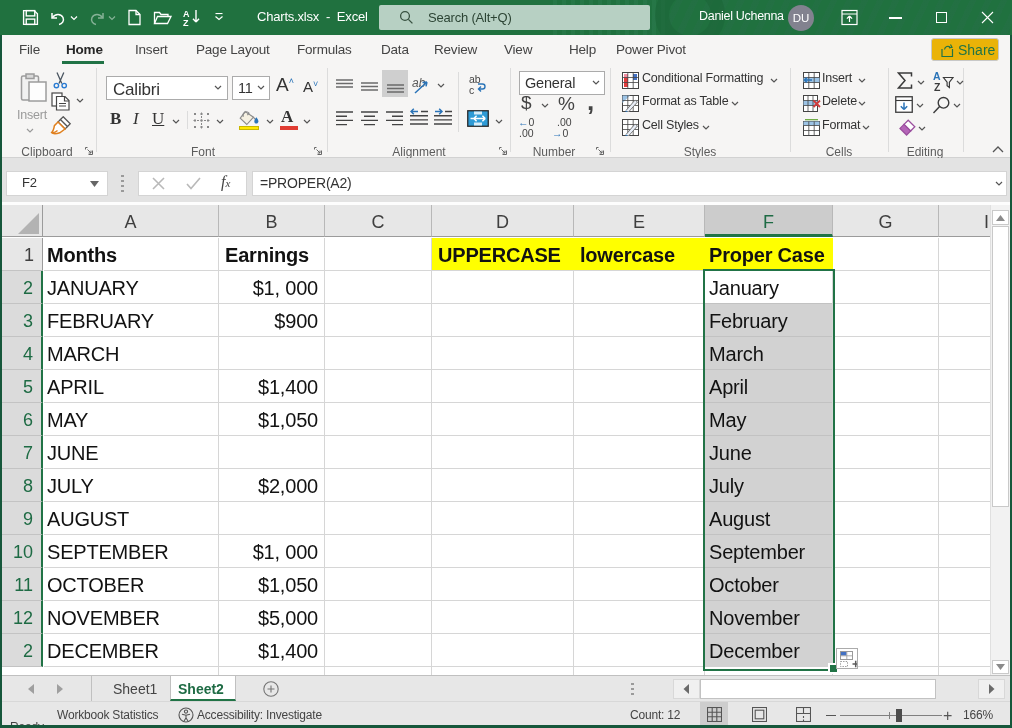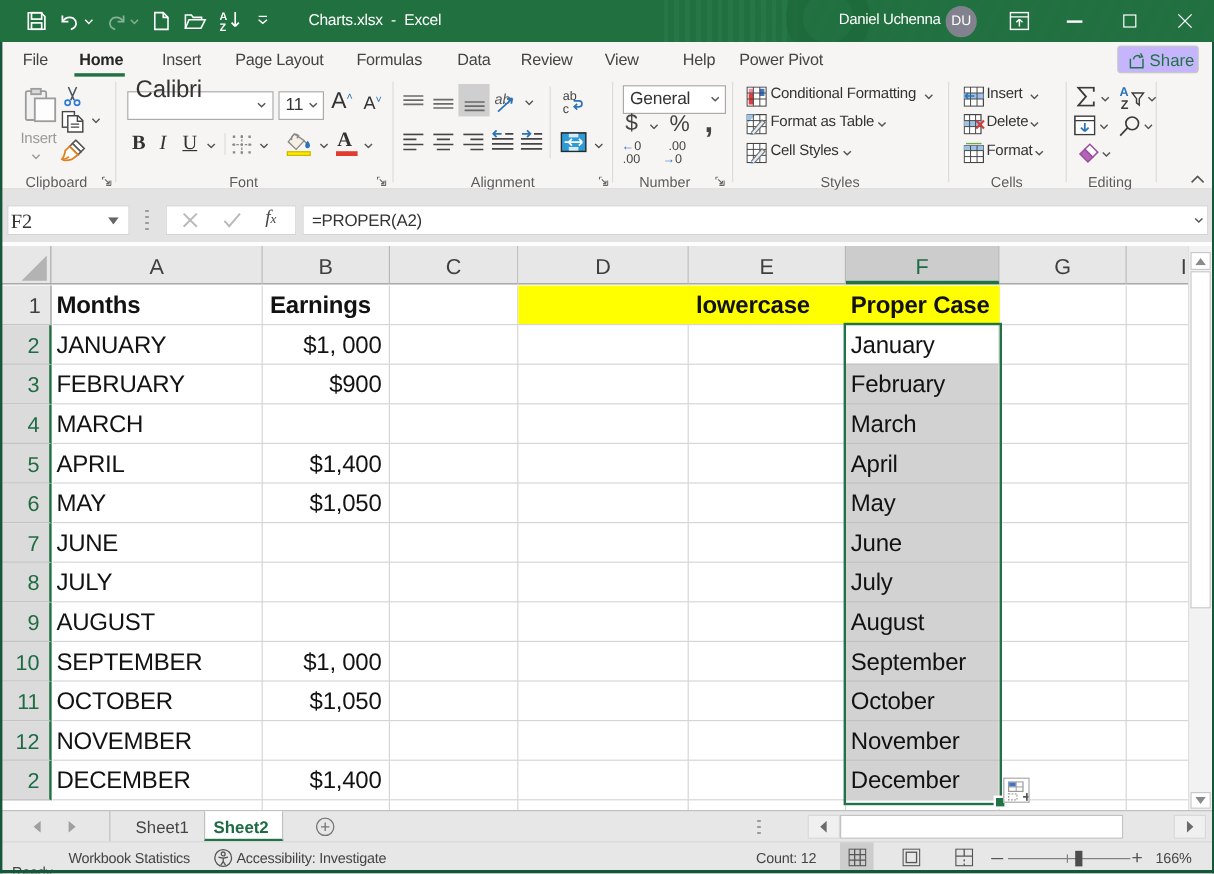--- a/index.html
+++ b/index.html
@@ -11,21 +11,21 @@
   #titlebar { left:0; top:0; width:1012px; height:35px; background:#20713f; overflow:hidden; }
   #titlebar svg.qat { position:absolute; top:9px; }
   .ttext { position:absolute; color:#fff; font-size:13px; white-space:nowrap; letter-spacing:-0.2px; }
   #searchbox { position:absolute; left:379px; top:5px; width:271px; height:25px;
                background:#b7d0c3; border-radius:2px; }
   #searchbox span { position:absolute; left:49px; top:5px; font-size:13px; color:#2c4434; letter-spacing:-0.2px; }
 
   
   #tabrow { left:0; top:35px; width:1012px; height:29px; background:#f6f5f4;}
   .rtab { position:absolute; top:7px; font-size:13.5px; color:#444; letter-spacing:-0.2px; }
-  #sharebtn { position:absolute; left:931px; top:3px; width:68px; height:23px; background:#c4b5fd;
+  #sharebtn { position:absolute; left:931px; top:3px; width:68px; height:23px; background:#eab308;
               border:1px solid #c8c8c8; border-radius:3px; color:#217346; font-size:14px; }
 
   
   #ribbon { left:0; top:64px; width:1012px; height:94px; background:#f6f5f4; border-bottom:1px solid #d2d2d2;
            }
   .gsep { position:absolute; top:4px; height:84px; width:1px; background:#dcdcdc; }
   .glabel { position:absolute; top:81px; font-size:12px; color:#5c5c5c; text-align:center; }
   .launcher { position:absolute; top:83px; width:8px; height:8px; }
   .rbtxt { position:absolute; font-size:12.5px; color:#333; white-space:nowrap; letter-spacing:-0.2px; }
   .chev { position:absolute; width:8px; height:5px; }
@@ -94,20 +94,27 @@
     <text x="0" y="8" font-size="9" font-family="Liberation Sans" font-weight="bold" fill="#fff">A</text>
     <text x="0" y="17" font-size="9" font-family="Liberation Sans" font-weight="bold" fill="#fff">Z</text>
     <path d="M13 1 v12 M13 13 l-3-3.2 M13 13 l3-3.2" stroke="#fff" stroke-width="1.4" fill="none"></path>
   </svg>
   <svg class="qat" style="left:214px;top:13px" width="10" height="8" viewBox="0 0 10 8" fill="none" stroke="#fff" stroke-width="1.2">
     <path d="M1.5 0.5 h7"></path>
       <path d="M1.5 3.5 L5 6.5 L8.5 3.5"></path>
   </svg>
   <div class="ttext" style="left:257px;top:9px;">Charts.xlsx &nbsp;-&nbsp; Excel</div>
 
+  <div id="searchbox">
+    <svg style="position:absolute;left:20px;top:5px" width="15" height="15" viewBox="0 0 15 15" fill="none" stroke="#37503f" stroke-width="1.3">
+      <circle cx="6" cy="6" r="4.4"></circle>
+        <path d="M9.4 9.4 L13.4 13.4"></path>
+    </svg>
+    <span>Search (Alt+Q)</span>
+  </div>
 
   <div class="ttext" style="left:699px;top:9px;font-size:12.5px;letter-spacing:-0.3px;">Daniel Uchenna</div>
   <div class="abs" style="left:788px;top:4.5px;width:26px;height:26px;border-radius:50%;background:#82828f;
        color:#fff;font-size:11.5px;text-align:center;line-height:26px;">DU</div>
 
   <svg class="abs" style="left:841px;top:9px" width="17" height="17" viewBox="0 0 17 17" fill="none" stroke="#fff" stroke-width="1.2">
     <rect x="1" y="1.5" width="15" height="14"></rect>
       <path d="M1 5 h15" stroke-width="1"></path>
     <path d="M8.5 13 V7.5 M8.5 7 l-2.6 2.6 M8.5 7 l2.6 2.6"></path>
   </svg>
@@ -174,21 +181,21 @@
     <path d="M10.4 3.6 L17.4 10.6 L15 13 L8 6 z" fill="#fff" stroke="#555" stroke-width="1.3"></path>
     <path d="M8 6 L15 13 L9.8 16.8 Q3.5 18.6 1.6 16.6 Q3.6 14.8 4.4 9.6 z" fill="#fff" stroke="#e0801f" stroke-width="1.5"></path>
     <path d="M1.6 16.6 Q5 17 7.5 14.5" stroke="#e0801f" stroke-width="1.3"></path>
   </svg>
   <div class="glabel" style="left:7px;width:80px;">Clipboard</div>
   <svg class="launcher" style="left:85px" viewBox="0 0 8 8" fill="none" stroke="#666" stroke-width="1">
     <path d="M0.5 0.5 h2 M0.5 0.5 v2 M7.5 7.5 h-4 M7.5 7.5 v-4 M2.5 2.5 L6 6 M6 6 v-2.4 M6 6 h-2.4"></path>
   </svg>
 
   <div class="abs" style="left:106px;top:12px;width:122px;height:24px;background:#fff;border:1px solid #ababab;"></div>
-  <div class="rbtxt" style="left:113px;top:0;font-size:20px">Calibri</div>
+  <div class="rbtxt" style="left:113px;top:16px;font-size:17px">Calibri</div>
   <svg class="chev" style="left:214px;top:21px" viewBox="0 0 8 5" fill="none" stroke="#555" stroke-width="1.2">
       <path d="M1 1 L4 4 L7 1"></path>
     </svg>
   <div class="abs" style="left:232px;top:12px;width:38px;height:24px;background:#fff;border:1px solid #ababab;"></div>
   <div class="rbtxt" style="left:238px;top:16px;font-size:14.5px">11</div>
   <svg class="chev" style="left:257px;top:21px" viewBox="0 0 8 5" fill="none" stroke="#555" stroke-width="1.2">
       <path d="M1 1 L4 4 L7 1"></path>
     </svg>
   <div class="abs" style="left:276px;top:10px;font-size:19px;color:#333;">A<span style="position:relative;top:-7px;left:0px;font-size:9px;color:#2b74b8;">˄</span></div>
   <div class="abs" style="left:303px;top:14px;font-size:15px;color:#333;">A<span style="position:relative;top:-5px;left:0px;font-size:9px;color:#2b74b8;">˅</span></div>
@@ -404,21 +411,21 @@
   <svg class="chev" style="left:918px;top:62px" viewBox="0 0 8 5" fill="none" stroke="#555" stroke-width="1.2">
       <path d="M1 1 L4 4 L7 1"></path>
     </svg>
   <div class="glabel" style="left:885px;width:80px;">Editing</div>
   <svg class="abs" style="left:992px;top:82px" width="12" height="7" viewBox="0 0 12 7" fill="none" stroke="#555" stroke-width="1.3">
       <path d="M1 6 L6 1 L11 6"></path>
     </svg>
 </div>
 <div class="abs" id="fbar">
   <div class="fbox" style="left:6px;width:102px;"></div>
-  <div class="rbtxt" style="left:9px;top:17px;font-size:17px;font-family:Liberation Serif, serif;">F2</div>
+  <div class="rbtxt" style="left:22px;top:17px;font-size:13px;">F2</div>
   <svg class="abs" style="left:90px;top:23px" width="9" height="6" viewBox="0 0 9 6">
       <path d="M0 0 h9 L4.5 6 z" fill="#666"></path>
     </svg>
   <div class="abs" style="left:121px;top:17px;width:3px;height:18px;
        background:repeating-linear-gradient(#9a9a9a 0 2px, transparent 2px 5px);"></div>
   <div class="fbox" style="left:138px;width:109px;"></div>
   <svg class="abs" style="left:152px;top:19px" width="13" height="13" viewBox="0 0 13 13" stroke="#b9b9b9" stroke-width="1.6" fill="none">
       <path d="M1 1 L12 12 M12 1 L1 12"></path>
     </svg>
   <svg class="abs" style="left:186px;top:19px" width="15" height="13" viewBox="0 0 15 13" stroke="#b9b9b9" stroke-width="1.6" fill="none">
@@ -486,49 +493,52 @@
     <div class="abs" style="left:705px;top:200px;width:127px;height:1px;background:#c2c2c2;"></div>
     <div class="abs" style="left:705px;top:233px;width:127px;height:1px;background:#c2c2c2;"></div>
     <div class="abs" style="left:705px;top:266px;width:127px;height:1px;background:#c2c2c2;"></div>
     <div class="abs" style="left:705px;top:299px;width:127px;height:1px;background:#c2c2c2;"></div>
     <div class="abs" style="left:705px;top:332px;width:127px;height:1px;background:#c2c2c2;"></div>
     <div class="abs" style="left:705px;top:365px;width:127px;height:1px;background:#c2c2c2;"></div>
     <div class="abs" style="left:705px;top:398px;width:127px;height:1px;background:#c2c2c2;"></div>
     <div class="abs" style="left:705px;top:431px;width:127px;height:1px;background:#c2c2c2;"></div>
 <div class="cell bold" style="left:47px;top:36px;">Months</div>
 <div class="cell bold" style="left:225px;top:36px;">Earnings</div>
+<div class="cell bold" style="left:438px;top:36px;">UPPERCASE</div>
 <div class="cell bold" style="left:580px;top:36px;">lowercase</div>
 <div class="cell bold" style="left:709px;top:36px;">Proper Case</div>
 <div class="cell" style="left:47px;top:69px;">JANUARY</div>
 <div class="cell" style="left:219px;top:69px;width:99px;text-align:right;">$1, 000</div>
 <div class="cell" style="left:709px;top:69px;">January</div>
 <div class="cell" style="left:47px;top:102px;">FEBRUARY</div>
 <div class="cell" style="left:219px;top:102px;width:99px;text-align:right;">$900</div>
 <div class="cell" style="left:709px;top:102px;">February</div>
 <div class="cell" style="left:47px;top:135px;">MARCH</div>
 <div class="cell" style="left:709px;top:135px;">March</div>
 <div class="cell" style="left:47px;top:168px;">APRIL</div>
 <div class="cell" style="left:219px;top:168px;width:99px;text-align:right;">$1,400</div>
 <div class="cell" style="left:709px;top:168px;">April</div>
 <div class="cell" style="left:47px;top:201px;">MAY</div>
 <div class="cell" style="left:219px;top:201px;width:99px;text-align:right;">$1,050</div>
 <div class="cell" style="left:709px;top:201px;">May</div>
 <div class="cell" style="left:47px;top:234px;">JUNE</div>
 <div class="cell" style="left:709px;top:234px;">June</div>
 <div class="cell" style="left:47px;top:267px;">JULY</div>
+<div class="cell" style="left:219px;top:267px;width:99px;text-align:right;">$2,000</div>
 <div class="cell" style="left:709px;top:267px;">July</div>
 <div class="cell" style="left:47px;top:300px;">AUGUST</div>
 <div class="cell" style="left:709px;top:300px;">August</div>
 <div class="cell" style="left:47px;top:333px;">SEPTEMBER</div>
 <div class="cell" style="left:219px;top:333px;width:99px;text-align:right;">$1, 000</div>
 <div class="cell" style="left:709px;top:333px;">September</div>
 <div class="cell" style="left:47px;top:366px;">OCTOBER</div>
 <div class="cell" style="left:219px;top:366px;width:99px;text-align:right;">$1,050</div>
 <div class="cell" style="left:709px;top:366px;">October</div>
 <div class="cell" style="left:47px;top:399px;">NOVEMBER</div>
+<div class="cell" style="left:219px;top:399px;width:99px;text-align:right;">$5,000</div>
 <div class="cell" style="left:709px;top:399px;">November</div>
 <div class="cell" style="left:47px;top:432px;">DECEMBER</div>
 <div class="cell" style="left:219px;top:432px;width:99px;text-align:right;">$1,400</div>
 <div class="cell" style="left:709px;top:432px;">December</div>
 <div class="abs" style="left:703px;top:67px;width:132px;height:402px;border:2.5px solid #217346;"></div>
 <div class="abs" style="left:828px;top:461px;width:11px;height:11px;background:#fff;"></div>
 <div class="abs" style="left:830px;top:463px;width:7px;height:7px;background:#217346;"></div>
 <div class="abs" style="left:836px;top:446px;width:22px;height:21px;background:#fff;border:1px solid #ababab;">
 <svg style="position:absolute;left:3px;top:2px" width="17" height="17" viewBox="0 0 17 17">
 <rect x="0.5" y="0.5" width="12" height="8" fill="#fff" stroke="#9a9a9a"></rect>

